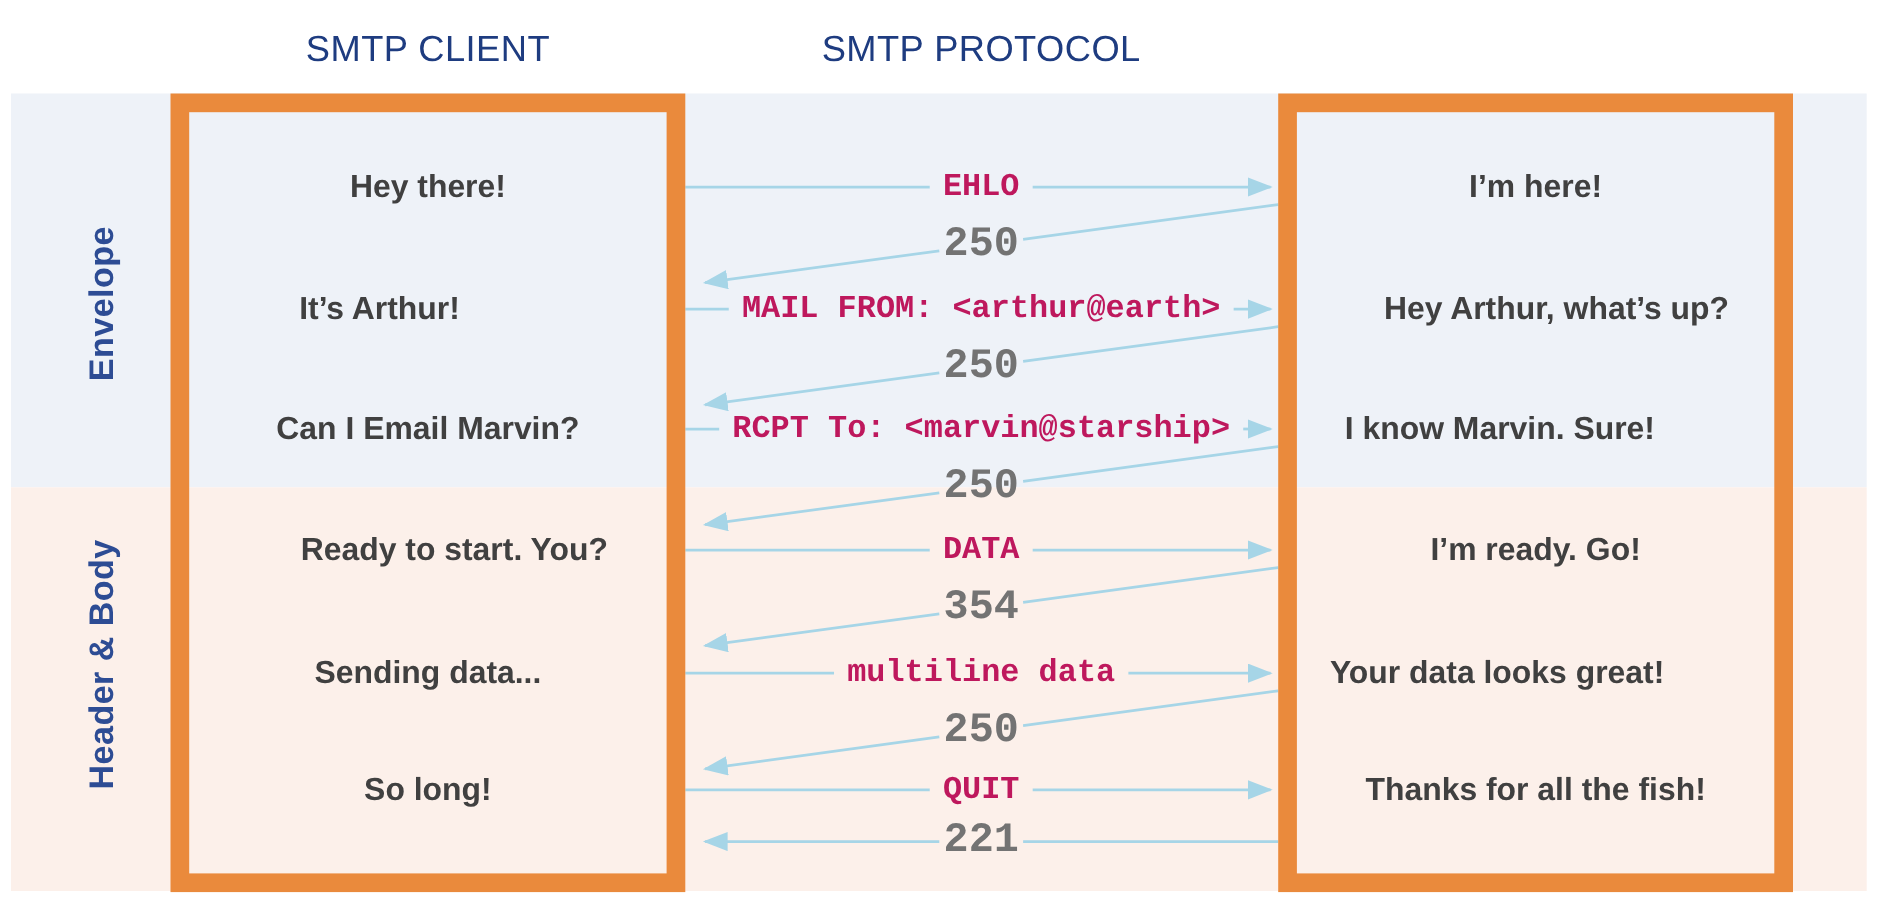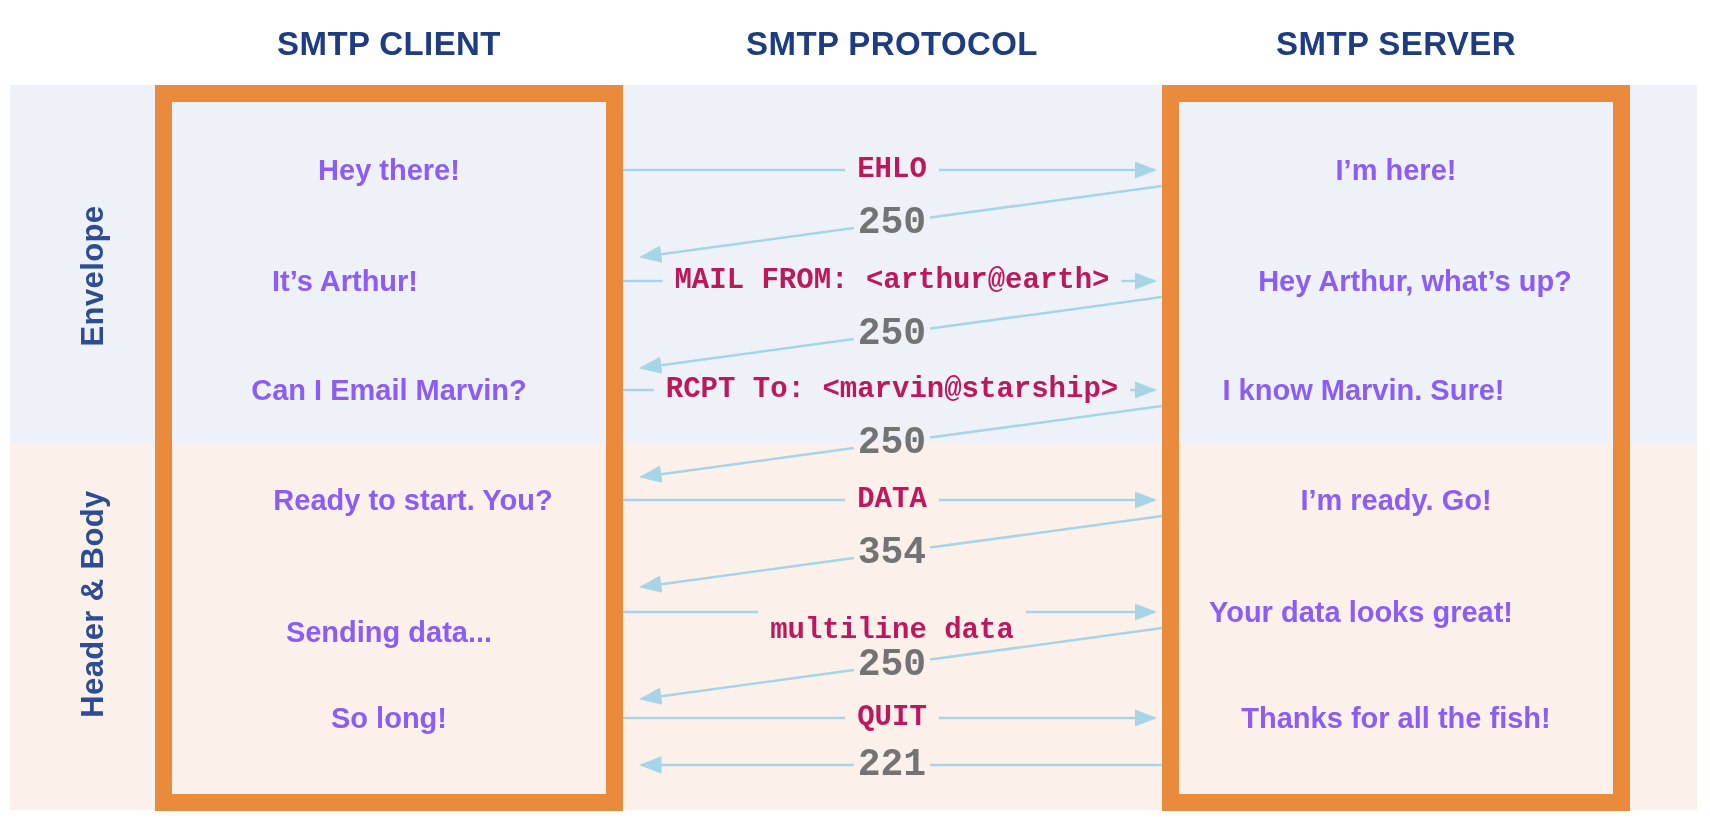--- a/index.html
+++ b/index.html
@@ -11,48 +11,47 @@
   .band-envelope{top:85px;height:358px;background:#eef2f8;}
   .band-headerbody{top:443px;height:367px;background:#fcf0ea;}
   .frame-box{
     position:absolute;top:85px;width:468px;height:726px;box-sizing:border-box;
     border:17px solid #ea8a3c;background:transparent;z-index:3;
   }
   .client-box{left:155px;}
   .server-box{left:1162px;}
   .col-header{
     position:absolute;top:22px;width:500px;height:44px;line-height:44px;
-    text-align:center;font-size:33px;font-weight:bold;letter-spacing:.4px;
+    text-align:center;font-size:33px;font-weight:normal;letter-spacing:.4px;
     color:#1e3c80;z-index:4;
   }
   .band-label{
     position:absolute;transform:translate(-50%,-50%) rotate(-90deg);
     white-space:nowrap;font-size:31px;font-weight:bold;color:#2d4c94;
     letter-spacing:.4px;z-index:4;
   }
   .msg{
     position:absolute;height:44px;line-height:44px;text-align:center;
-    font-size:29px;font-weight:bold;color:#8b5cf6;z-index:5;white-space:nowrap;
+    font-size:29px;font-weight:bold;color:#404040;z-index:5;white-space:nowrap;
   }
   .proto{
     position:absolute;height:44px;line-height:44px;text-align:center;
     font-family:"Liberation Mono",monospace;z-index:5;white-space:nowrap;
   }
   .proto-cmd{font-size:29px;font-weight:600;color:#be185d;}
   .proto-resp{font-size:38px;font-weight:700;color:#737373;}
   svg.arrows{position:absolute;left:0;top:0;z-index:2;}
 </style>
 </head>
 <body>
 
 <div class="canvas">
 
   <div class="col-header" style="left:139px">SMTP CLIENT</div>
   <div class="col-header" style="left:642px">SMTP PROTOCOL</div>
-  <div class="col-header" style="left:1146px">SMTP SERVER</div>
 
   <div class="band band-envelope"></div>
   <div class="band band-headerbody"></div>
 
   <div class="band-label" style="left:93px;top:276px">Envelope</div>
   <div class="band-label" style="left:93px;top:604px">Header &amp; Body</div>
 
   <svg class="arrows" width="1710" height="828">
     <defs>
       <marker id="arrow" orient="auto" markerWidth="10" markerHeight="8" refX="8.2" refY="3.5" markerUnits="strokeWidth">
@@ -100,22 +99,22 @@
       <div class="proto proto-cmd" style="left: 662.5px; width: 459px; top: 259px;">MAIL FROM: &lt;arthur@earth&gt;</div>
       <div class="proto proto-resp" style="left: 853.9px; width: 76.2px; top: 311.795px;">250</div>
       <div class="msg" style="left: 172px; width: 434px; top: 368px;">Can I Email Marvin?</div>
       <div class="msg" style="left: 1179px; width: 369px; top: 368px;">I know Marvin. Sure!</div>
       <div class="proto proto-cmd" style="left: 653.8px; width: 476.4px; top: 368px;">RCPT To: &lt;marvin@starship&gt;</div>
       <div class="proto proto-resp" style="left: 853.9px; width: 76.2px; top: 420.795px;">250</div>
       <div class="msg" style="left: 172px; width: 482px; top: 478px;">Ready to start. You?</div>
       <div class="msg" style="left: 1179px; width: 434px; top: 478px;">I’m ready. Go!</div>
       <div class="proto proto-cmd" style="left: 845.2px; width: 93.6px; top: 478px;">DATA</div>
       <div class="proto proto-resp" style="left: 853.9px; width: 76.2px; top: 530.795px;">354</div>
-      <div class="msg" style="left: 172px; width: 434px; top: 590px; margin-top: 20px;">Sending data...</div>
+      <div class="msg" style="left: 172px; width: 434px; top: 590px;">Sending data...</div>
       <div class="msg" style="left: 1179px; width: 364px; top: 590px;">Your data looks great!</div>
-      <div class="proto proto-cmd" style="left: 758.2px; width: 267.6px; top: 590px; margin-top: 19px;">multiline data</div>
+      <div class="proto proto-cmd" style="left: 758.2px; width: 267.6px; top: 590px;">multiline data</div>
       <div class="proto proto-resp" style="left: 853.9px; width: 76.2px; top: 642.795px;">250</div>
       <div class="msg" style="left: 172px; width: 434px; top: 696px;">So long!</div>
       <div class="msg" style="left: 1179px; width: 434px; top: 696px;">Thanks for all the fish!</div>
       <div class="proto proto-cmd" style="left: 845.2px; width: 93.6px; top: 696px;">QUIT</div>
       <div class="proto proto-resp" style="left: 853.9px; width: 76.2px; top: 743px;">221</div>
     </div>
 </div>
 
 </body></html>

